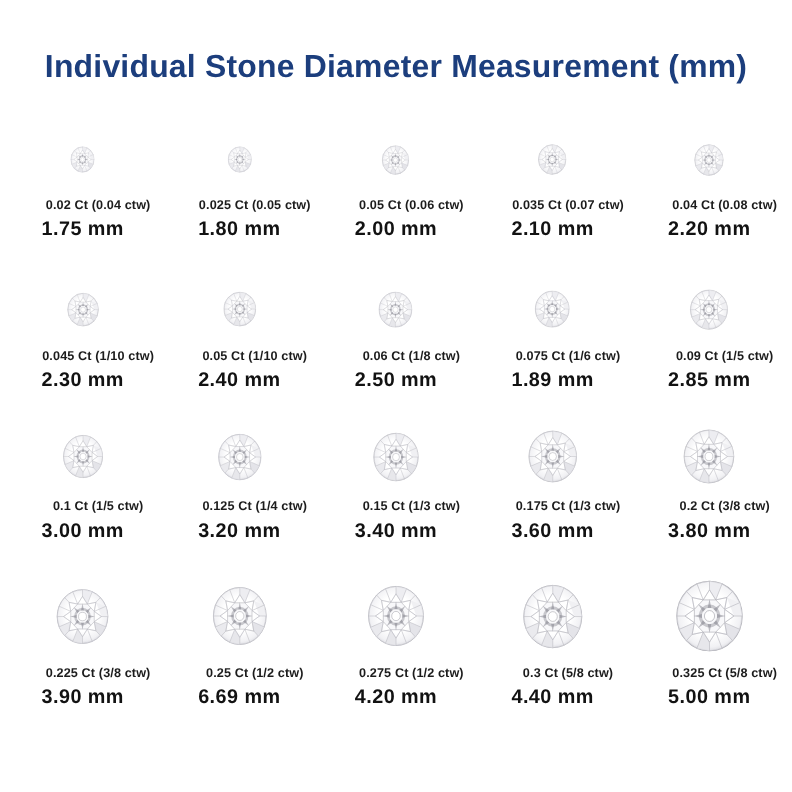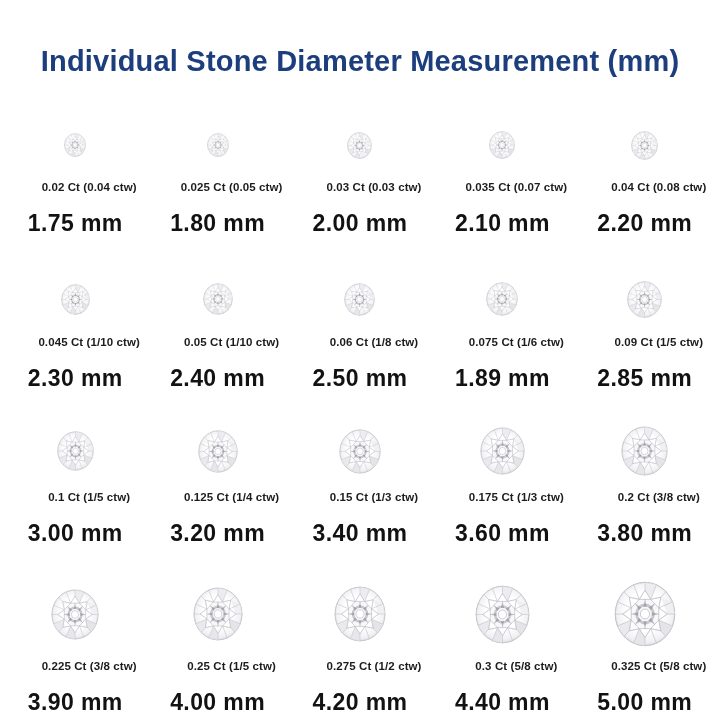--- a/index.html
+++ b/index.html
@@ -55,22 +55,22 @@
   .carat {
     margin-top: 5px;
     font-size: 11.5px;
     font-weight: 700;
     color: #1c1c1c;
     white-space: nowrap;
     letter-spacing: 0.1px;
     padding-left: 28px;
   }
   .mm {
-    margin-top: 17px;
-    font-size: 23px;
+    margin-top: 5px;
+    font-size: 18px;
     font-weight: 700;
     color: #121212;
     white-space: nowrap;
     letter-spacing: 0.4px;
   }
   .diamond-svg line { stroke: #b9b9c0; stroke-width: 0.9; }
 </style>
 </head>
 <body>
 
@@ -226,21 +226,21 @@
           <use href="#darrow" transform="rotate(90 50 50)"></use>
           <use href="#darrow" transform="rotate(135 50 50)"></use>
           <use href="#darrow" transform="rotate(180 50 50)"></use>
           <use href="#darrow" transform="rotate(225 50 50)"></use>
           <use href="#darrow" transform="rotate(270 50 50)"></use>
           <use href="#darrow" transform="rotate(315 50 50)"></use>
         </g>
         <circle cx="50" cy="50" r="7.5" fill="#ffffff" stroke="#9a9aa1" stroke-width="0.8"></circle>
       </svg>
     </div>
-    <div class="carat">0.03 Ct (0.03 ctw)</div>
+    <div class="carat">0.05 Ct (0.06 ctw)</div>
     <div class="mm">2.00 mm</div>
   </div>
 
   <div class="cell">
     <div class="stone-box">
       <svg class="diamond-svg" viewBox="0 0 100 100" preserveAspectRatio="none" width="26" height="28">
         <defs>
           <radialGradient id="dg" cx="50%" cy="47%" r="56%">
             <stop offset="55%" stop-color="#ffffff"></stop>
             <stop offset="85%" stop-color="#f1f1f4"></stop>
@@ -971,22 +971,22 @@
           <use href="#darrow" transform="rotate(90 50 50)"></use>
           <use href="#darrow" transform="rotate(135 50 50)"></use>
           <use href="#darrow" transform="rotate(180 50 50)"></use>
           <use href="#darrow" transform="rotate(225 50 50)"></use>
           <use href="#darrow" transform="rotate(270 50 50)"></use>
           <use href="#darrow" transform="rotate(315 50 50)"></use>
         </g>
         <circle cx="50" cy="50" r="7.5" fill="#ffffff" stroke="#9a9aa1" stroke-width="0.8"></circle>
       </svg>
     </div>
-    <div class="carat">0.25 Ct (1/5 ctw)</div>
-    <div class="mm">4.00 mm</div>
+    <div class="carat">0.25 Ct (1/2 ctw)</div>
+    <div class="mm">6.69 mm</div>
   </div>
 
   <div class="cell">
     <div class="stone-box">
       <svg class="diamond-svg" viewBox="0 0 100 100" preserveAspectRatio="none" width="52" height="56">
         <defs>
           <radialGradient id="dg" cx="50%" cy="47%" r="56%">
             <stop offset="55%" stop-color="#ffffff"></stop>
             <stop offset="85%" stop-color="#f1f1f4"></stop>
             <stop offset="100%" stop-color="#d7d7dd"></stop>

